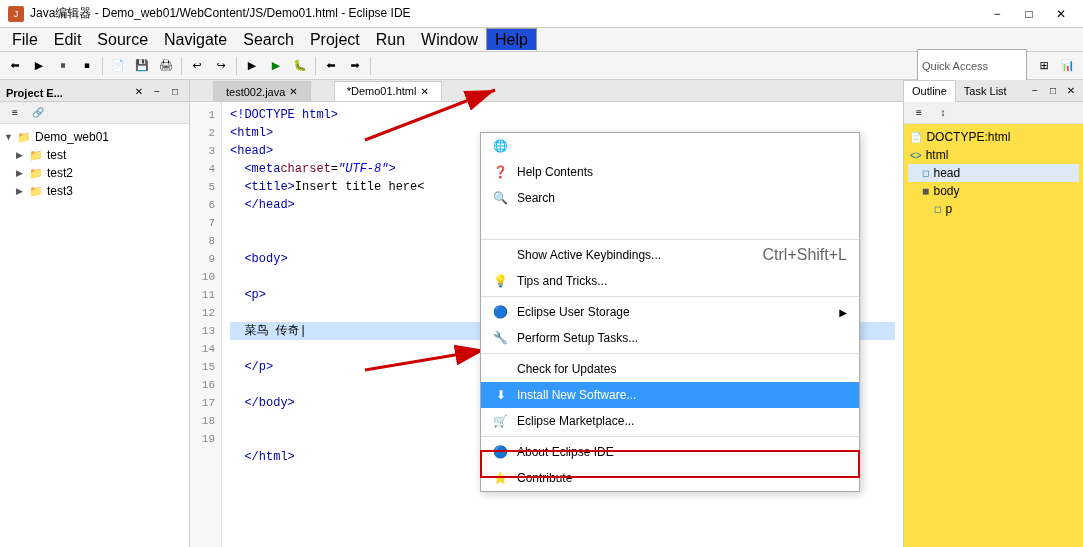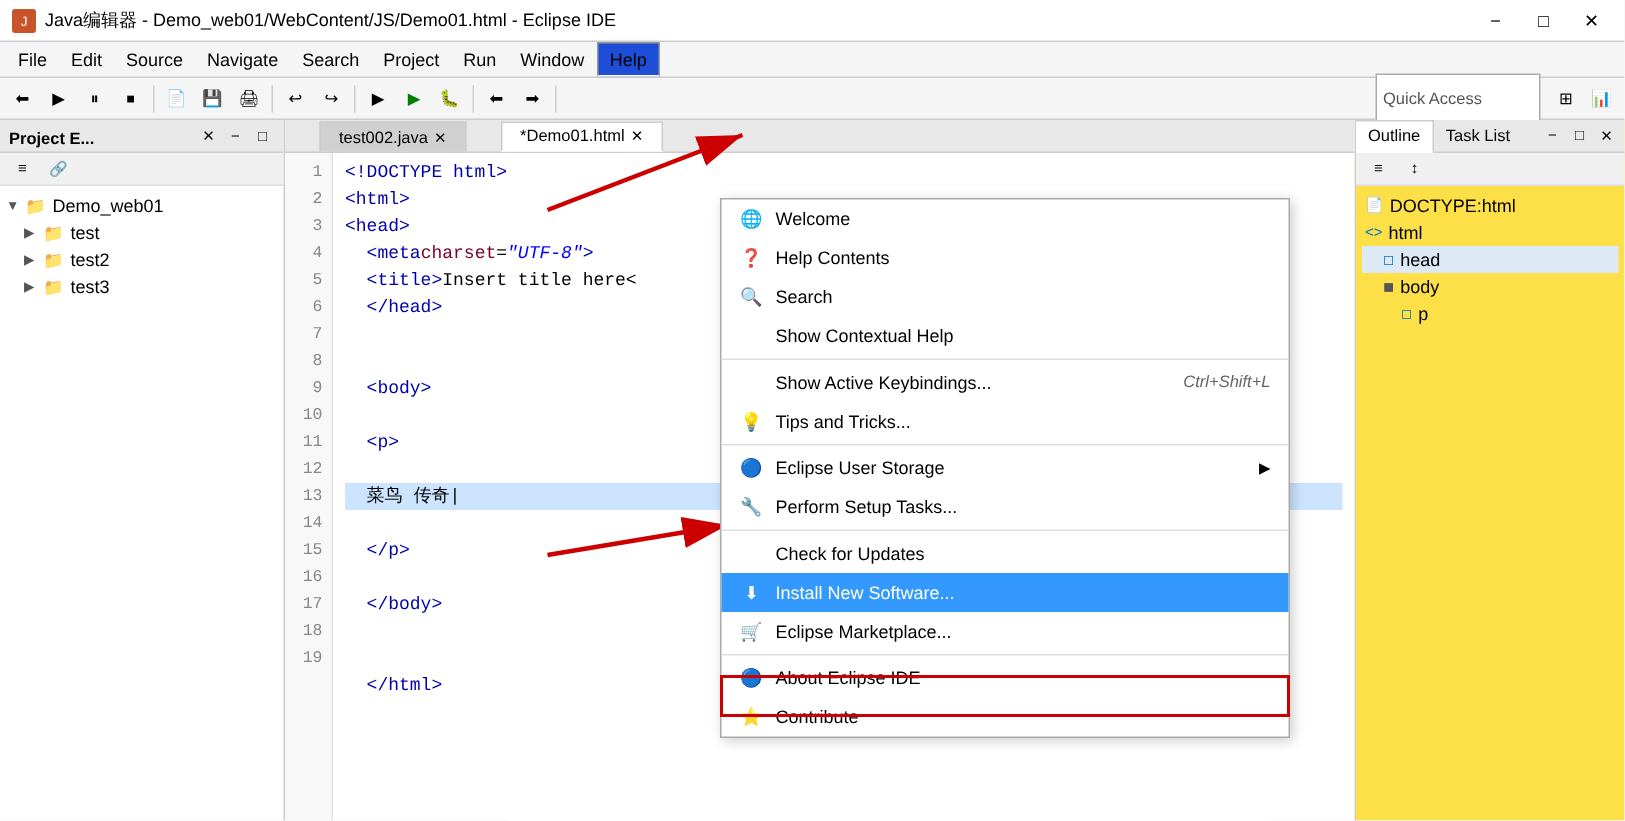--- a/index.html
+++ b/index.html
@@ -28,21 +28,21 @@
       align-items: center;
       height: 24px;
       padding: 0 4px;
     }
     .menu-item {
       padding: 2px 8px;
       cursor: pointer;
       height: 100%;
       display: flex;
       align-items: center;
-      font-size: 12px;
+      font-size: 16px;
     }
     .menu-item.help-active { background: #fff; border: 1px solid #ccc; border-bottom: none; position: relative; z-index: 200; }
 
     
     .toolbar {
       background: #f5f5f5;
       border-bottom: 1px solid #ccc;
       display: flex;
       align-items: center;
       height: 28px;
@@ -241,21 +241,21 @@
       display: flex;
       align-items: center;
       padding: 5px 12px;
       cursor: pointer;
       height: 26px;
       gap: 8px;
     }
     .help-menu-item.highlighted { background: #3399ff; color: white; }
     .help-menu-sep { height: 1px; background: #ddd; margin: 2px 0; }
     .menu-icon { width: 16px; height: 16px; display: inline-flex; align-items: center; justify-content: center; }
-    .menu-shortcut { margin-left: auto; color: #666; font-size: 11px; font-style: italic; }
+    .menu-shortcut { margin-left: auto; color: #666; font-size: 16px; }
     .menu-arrow { margin-left: auto; font-size: 10px; }
     .menu-item-text { flex: 1; }
 
     
     .arrow-overlay {
       position: absolute;
       top: 0;
       left: 0;
       width: 100%;
       height: 100%;
@@ -460,33 +460,31 @@
       <div class="outline-item" style="padding-left: 26px;">
         <span class="outline-icon elem-icon" style="font-size:9px;">◻</span>
         <span>p</span>
       </div>
     </div>
   </div>
 
   <div class="help-menu">
     <div class="help-menu-item">
       <span class="menu-icon" style="color:#0070c0;">🌐</span>
-      <span class="menu-item-text">Welcome</span>
     </div>
     <div class="help-menu-item">
       <span class="menu-icon">❓</span>
       <span class="menu-item-text">Help Contents</span>
     </div>
     <div class="help-menu-item">
       <span class="menu-icon">🔍</span>
       <span class="menu-item-text">Search</span>
     </div>
     <div class="help-menu-item">
       <span class="menu-icon"></span>
-      <span class="menu-item-text">Show Contextual Help</span>
     </div>
     <div class="help-menu-sep"></div>
     <div class="help-menu-item">
       <span class="menu-icon"></span>
       <span class="menu-item-text">Show Active Keybindings...</span>
       <span class="menu-shortcut">Ctrl+Shift+L</span>
     </div>
     <div class="help-menu-item">
       <span class="menu-icon">💡</span>
       <span class="menu-item-text">Tips and Tricks...</span>

